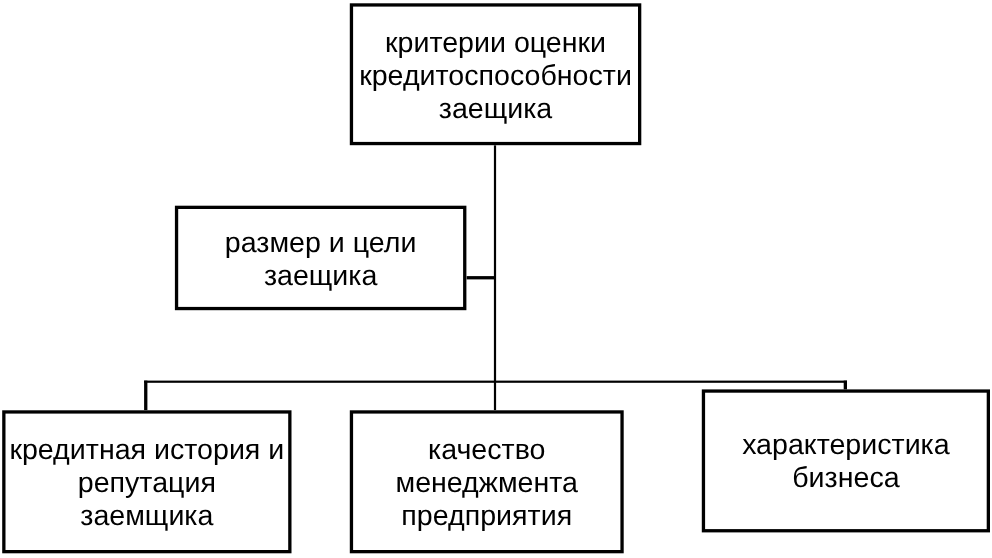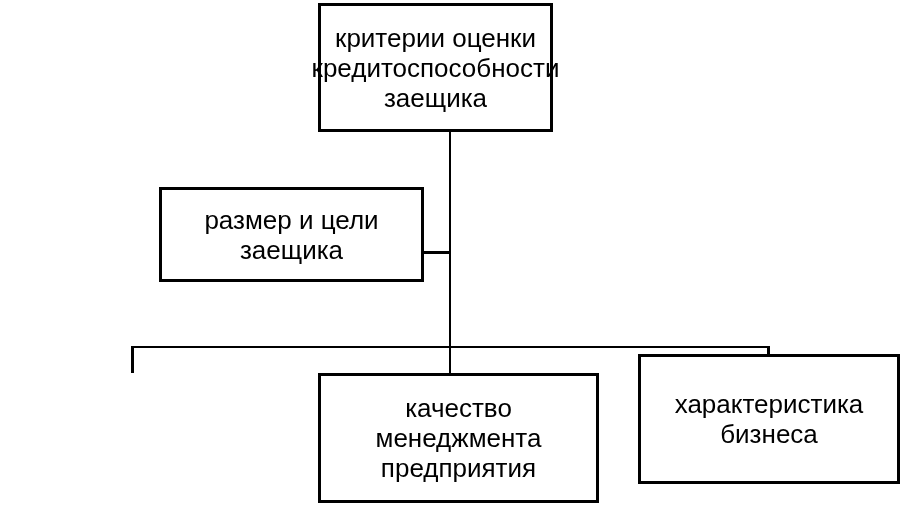--- a/index.html
+++ b/index.html
@@ -30,24 +30,24 @@
     line-height: 30px;
   }
   .node .tline {
     white-space: nowrap;
   }
   .conn {
     position: absolute;
     background: #000000;
   }
   
-  #node-root        { left: 318px; top: 3px;   width: 235px; height: 129px; }
+  #node-root        { left: 318px; top: 3px;   width: 265px; height: 129px; }
   #node-loan        { left: 159px; top: 187px; width: 265px; height: 95px; }
   #node-history     { left: 2px;   top: 373px; width: 263px; height: 130px; }
-  #node-management  { left: 318px; top: 373px; width: 281px; height: 130px; }
+  #node-management  { left: 318px; top: 373px; width: 249px; height: 130px; }
   #node-business    { left: 638px; top: 354px; width: 262px; height: 130px; }
   
   #conn-center-vertical { left: 449px; top: 132px; width: 2px;   height: 241px; }
   #conn-loan-stub       { left: 424px; top: 251px; width: 26px;  height: 3px;   }
   #conn-distribution    { left: 131px; top: 346px; width: 639px; height: 2px;   }
   #conn-drop-left       { left: 131px; top: 346px; width: 3px;   height: 27px;  }
   #conn-drop-right      { left: 767px; top: 346px; width: 3px;   height: 27px;  }
 </style>
 </head>
 <body>
@@ -64,20 +64,25 @@
     <div class="tline">критерии оценки</div>
     <div class="tline">кредитоспособности</div>
     <div class="tline">заещика</div>
   </div>
 
   <div class="node" id="node-loan">
     <div class="tline">размер и цели</div>
     <div class="tline">заещика</div>
   </div>
 
+  <div class="node" id="node-history">
+    <div class="tline">кредитная история и</div>
+    <div class="tline">репутация</div>
+    <div class="tline">заемщика</div>
+  </div>
 
   <div class="node" id="node-management">
     <div class="tline">качество</div>
     <div class="tline">менеджмента</div>
     <div class="tline">предприятия</div>
   </div>
 
   <div class="node" id="node-business">
     <div class="tline">характеристика</div>
     <div class="tline">бизнеса</div>

